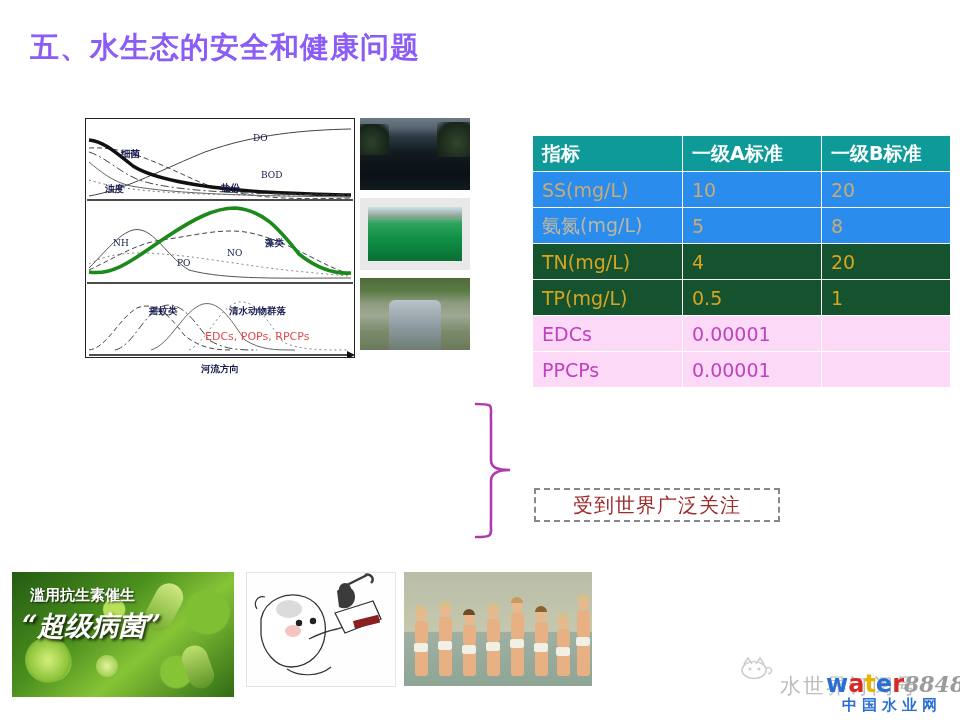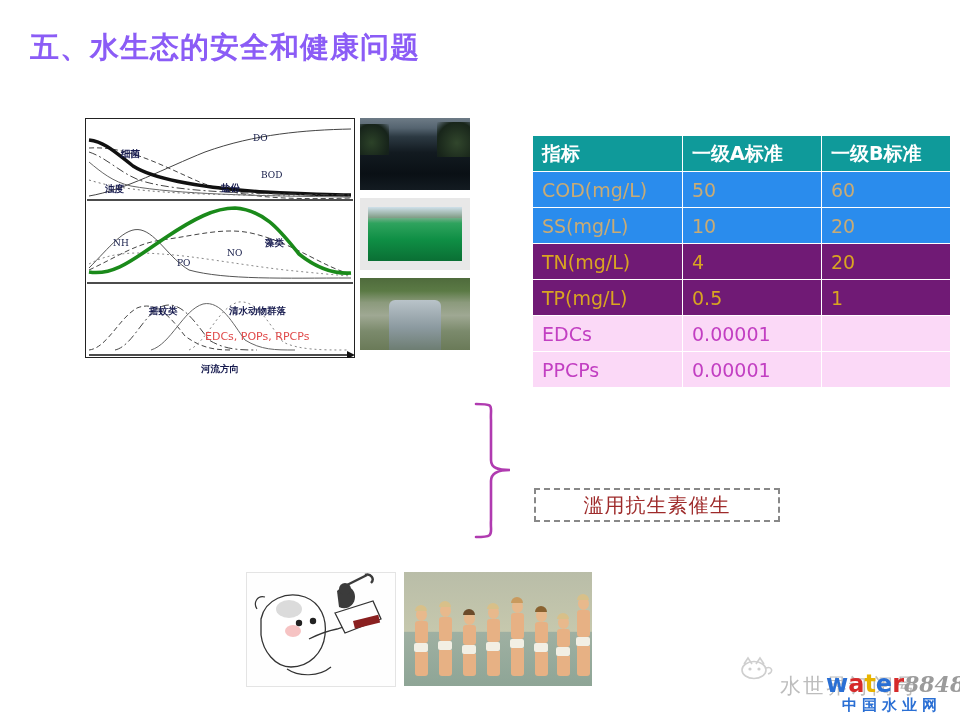--- a/index.html
+++ b/index.html
@@ -78,21 +78,21 @@
     height:35px;padding:0 0 0 9px;text-align:left;vertical-align:middle;
     font-size:19px;font-weight:400;border:1px solid #ffffff;
     font-family:"DejaVu Sans","Liberation Sans",sans-serif;
   }
   #standards-table thead th{
     background:#0f9a9a;color:#ffffff;font-weight:700;font-size:19px;
     border-color:#ffffff;
   }
   tr.row-blue td{background:#2a8ced;color:#c9ab74;}
   tr.row-blue td.lbl-alt{color:#bcb8a2;}
-  tr.row-green td{background:#701a75;color:#d9a521;}
+  tr.row-green td{background:#14532d;color:#d9a521;}
   tr.row-pink td{background:#fbd9f7;color:#c23fc2;}
   #note-box{
     position:absolute;left:534px;top:488px;width:246px;height:34px;
     border:2px dashed #888;box-sizing:border-box;
     display:flex;align-items:center;justify-content:center;
     background:#ffffff;
   }
   #note-box span{
     font-family:"DejaVu Serif","Liberation Serif",serif;
     font-size:20px;color:#9e2a2a;letter-spacing:1px;
@@ -230,28 +230,28 @@
       </colgroup>
     <thead>
       <tr>
         <th>指标</th>
         <th>一级A标准</th>
         <th>一级B标准</th>
       </tr>
     </thead>
     <tbody>
       <tr class="row-blue">
-        <td>COD(mg/L)</td>
-        <td>50</td>
-        <td>60</td>
-      </tr>
-      <tr class="row-blue">
         <td>SS(mg/L)</td>
         <td>10</td>
         <td>20</td>
+      </tr>
+      <tr class="row-blue">
+        <td class="lbl-alt">氨氮(mg/L)</td>
+        <td>5</td>
+        <td>8</td>
       </tr>
       <tr class="row-green">
         <td>TN(mg/L)</td>
         <td>4</td>
         <td>20</td>
       </tr>
       <tr class="row-green">
         <td>TP(mg/L)</td>
         <td>0.5</td>
         <td>1</td>
@@ -263,30 +263,38 @@
       </tr>
       <tr class="row-pink">
         <td>PPCPs</td>
         <td>0.00001</td>
         <td></td>
       </tr>
     </tbody>
   </table>
 
   <div id="note-box">
-    <span>滥用抗生素催生</span>
+    <span>受到世界广泛关注</span>
   </div>
 
 
   <svg id="brace" width="50" height="146">
     <path d="M6 6 C26 6 20 8 21 22 L21 62 C21 70 28 72 40 72 C28 72 21 75 21 83 L21 122 C20 136 26 139 6 139" fill="none" stroke="#b03bb0" stroke-width="2.6" stroke-linecap="round"></path>
   </svg>
 
   <div id="bottom-strip">
 
+    <div id="img-superbug">
+      <div class="bug" style="left:6%;top:52%;width:46px;height:46px;background:radial-gradient(circle,#d4ef7a,#8fc63d 60%,#4d7d1e);"></div>
+      <div class="bug" style="left:62%;top:8%;width:28px;height:50px;border-radius:14px;background:linear-gradient(#cfe884,#74ad2e);transform:rotate(28deg);"></div>
+      <div class="bug" style="left:78%;top:58%;width:26px;height:44px;border-radius:13px;background:linear-gradient(#bde06d,#5e9526);transform:rotate(-20deg);"></div>
+      <div class="bug" style="left:38%;top:66%;width:22px;height:22px;background:radial-gradient(circle,#e3f49c,#86bd38);"></div>
+      <div class="cap1">滥用抗生素催生</div>
+      <div class="cap2">“超级病菌”</div>
+    </div>
 
     <div id="img-cartoon">
       <svg width="148" height="113" viewBox="0 0 148 113">
         <path d="M14 46 C18 26 40 18 58 24 C74 30 80 46 78 62 C76 80 62 94 44 94 C28 94 16 78 14 62 Z" fill="#fff" stroke="#333" stroke-width="1.3"></path>
         <path d="M10 36 C6 30 10 22 18 24" fill="none" stroke="#333" stroke-width="1.2"></path>
         <ellipse cx="42" cy="36" rx="13" ry="9" fill="#bdbdbd" opacity=".55"></ellipse>
         <ellipse cx="46" cy="58" rx="8" ry="6" fill="#e88" opacity=".5"></ellipse>
         <circle cx="52" cy="50" r="3.2" fill="#222"></circle>
         <circle cx="66" cy="48" r="3.2" fill="#222"></circle>
         <path d="M62 66 C70 62 80 58 90 56 L108 50" stroke="#333" stroke-width="1.3" fill="none"></path>

